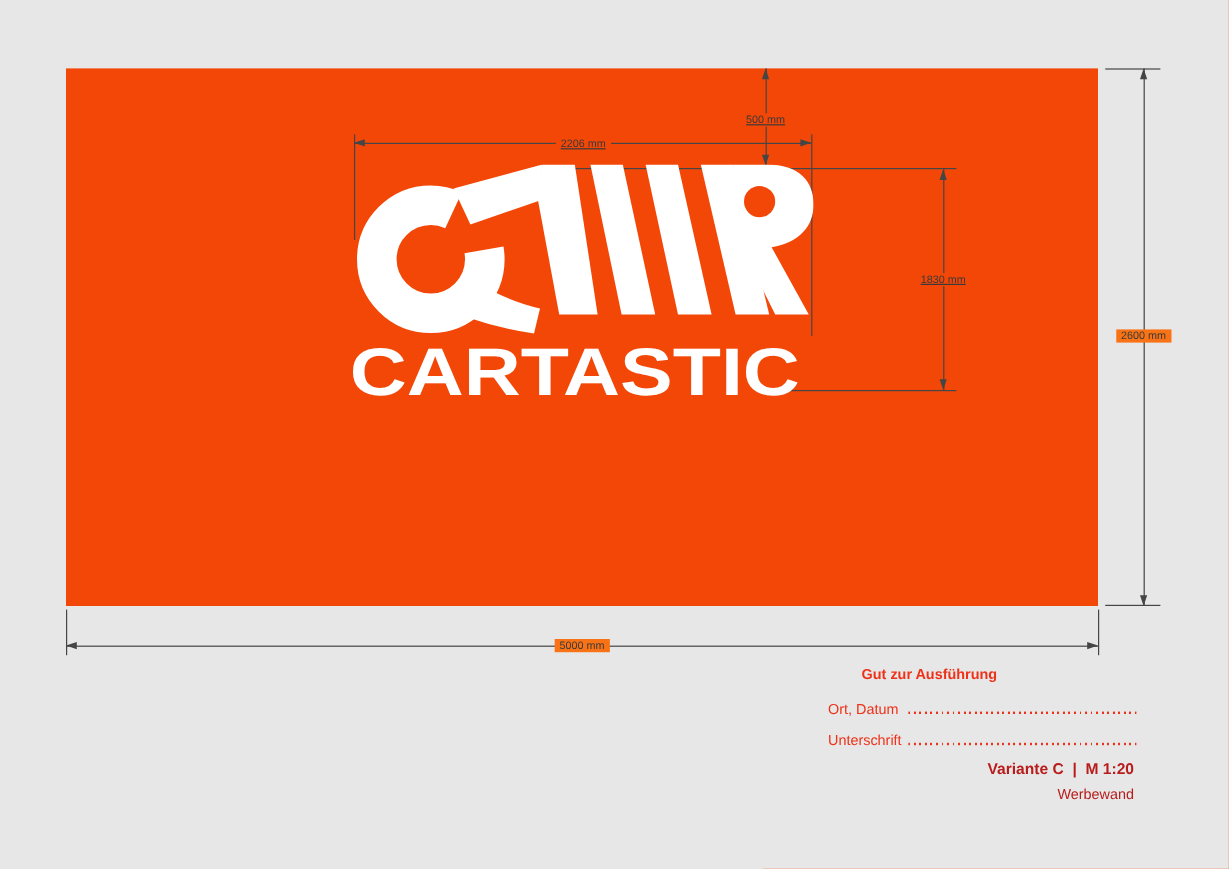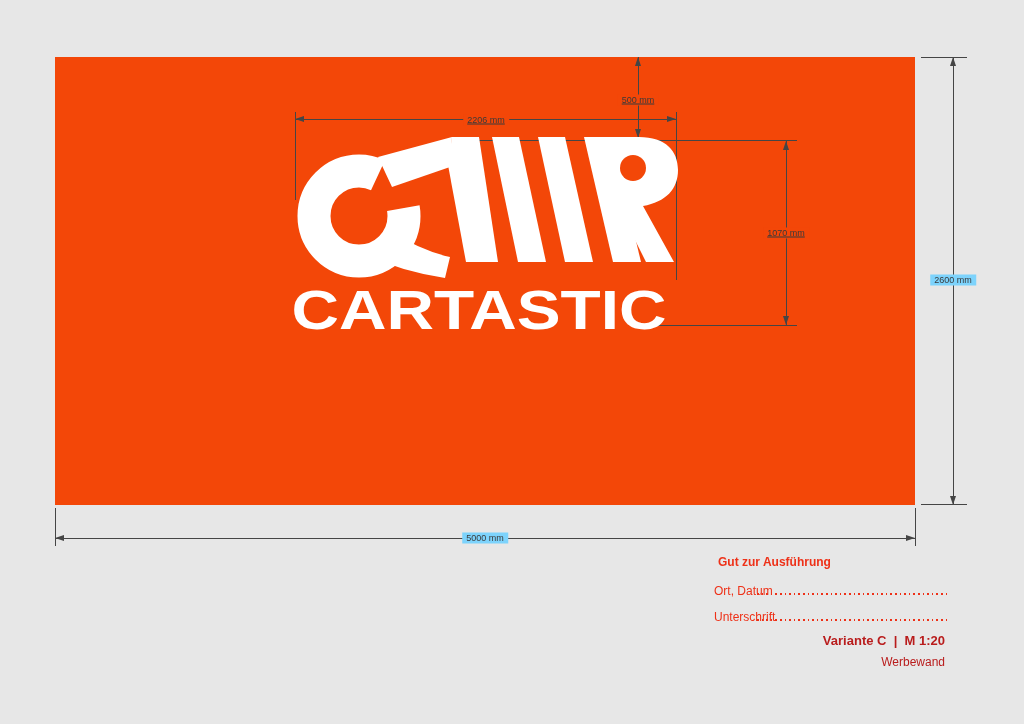--- a/index.html
+++ b/index.html
@@ -13,30 +13,30 @@
   #panel{left:55px;top:57px;width:860px;height:448px;background:#F34708;}
   
   .hline{position:absolute;height:1px;background:#454545;}
   .vline{position:absolute;width:1px;background:#454545;}
   .dlabel{
     position:absolute;transform:translate(-50%,-50%);
     font-size:9px;line-height:11px;color:#3A3A3A;
     white-space:nowrap;padding:0 4px;
   }
   .on-orange{background:#F34708;text-decoration:underline;}
-  .on-grey{background:#7dd3fc;}
+  .on-grey{background:#f97316;}
   .arr{position:absolute;width:0;height:0;}
   .arr.left {border-top:3.5px solid transparent;border-bottom:3.5px solid transparent;border-right:9px solid #454545;}
   .arr.right{border-top:3.5px solid transparent;border-bottom:3.5px solid transparent;border-left:9px solid #454545;}
   .arr.up   {border-left:3.5px solid transparent;border-right:3.5px solid transparent;border-bottom:9px solid #454545;}
   .arr.down {border-left:3.5px solid transparent;border-right:3.5px solid transparent;border-top:9px solid #454545;}
   
   .red{color:#EE3118;}
   #approval-title{left:690px;top:555px;font-size:12px;font-weight:bold;margin-left:28px;}
-  .field-label{font-size:12px;margin-left:24px;}
+  .field-label{font-size:12px;}
   .leader{
     position:absolute;height:2px;width:190px;
     background:repeating-linear-gradient(90deg,#EE3118 0 1.6px,transparent 1.6px 4.6px);
   }
   
   .blue{color:#b91c1c;}
   #variant-title{left:690px;top:633px;width:255px;text-align:right;font-size:13px;font-weight:bold;white-space:pre;}
   #variant-sub{left:690px;top:655px;width:255px;text-align:right;font-size:12px;}
 </style>
 </head>
@@ -98,21 +98,21 @@
 
     <path d="M 292,0 L 319,0 L 349,125 L 321,125 Z"></path>
     <path d="M 319,0 L 347,0 C 374,0 386,14 386,33 C 386,52 374,65 351,69 L 382,125 L 354,125 L 329,75 L 319,14 Z"></path>
     <circle cx="341" cy="31" r="13" fill="#F34708"></circle>
   </g>
   <text x="187" y="192" text-anchor="middle" font-size="56" font-weight="bold" font-family="Liberation Sans, DejaVu Sans, sans-serif" fill="#FFFFFF" textLength="375" lengthAdjust="spacingAndGlyphs">CARTASTIC</text>
 </svg>
 
 <span class="dlabel on-orange" style="left:486px;top:120px;">2206 mm</span>
 <span class="dlabel on-orange" style="left:638px;top:100px;">500 mm</span>
-<span class="dlabel on-orange" style="left:786px;top:233px;">1070 mm</span>
+<span class="dlabel on-orange" style="left:786px;top:233px;">1830 mm</span>
 <span class="dlabel on-grey" style="left:953px;top:280px;">2600 mm</span>
 <span class="dlabel on-grey" style="left:485px;top:538px;">5000 mm</span>
 
 <div>
   <div class="abs red" id="approval-title">Gut zur Ausführung</div>
   <div class="abs red field-label" style="left:690px;top:584px;">Ort, Datum</div>
   <div class="leader" style="left:757px;top:593px;"></div>
   <div class="abs red field-label" style="left:690px;top:610px;text-align:right;">Unterschrift</div>
   <div class="leader" style="left:757px;top:619px;"></div>
 </div>

